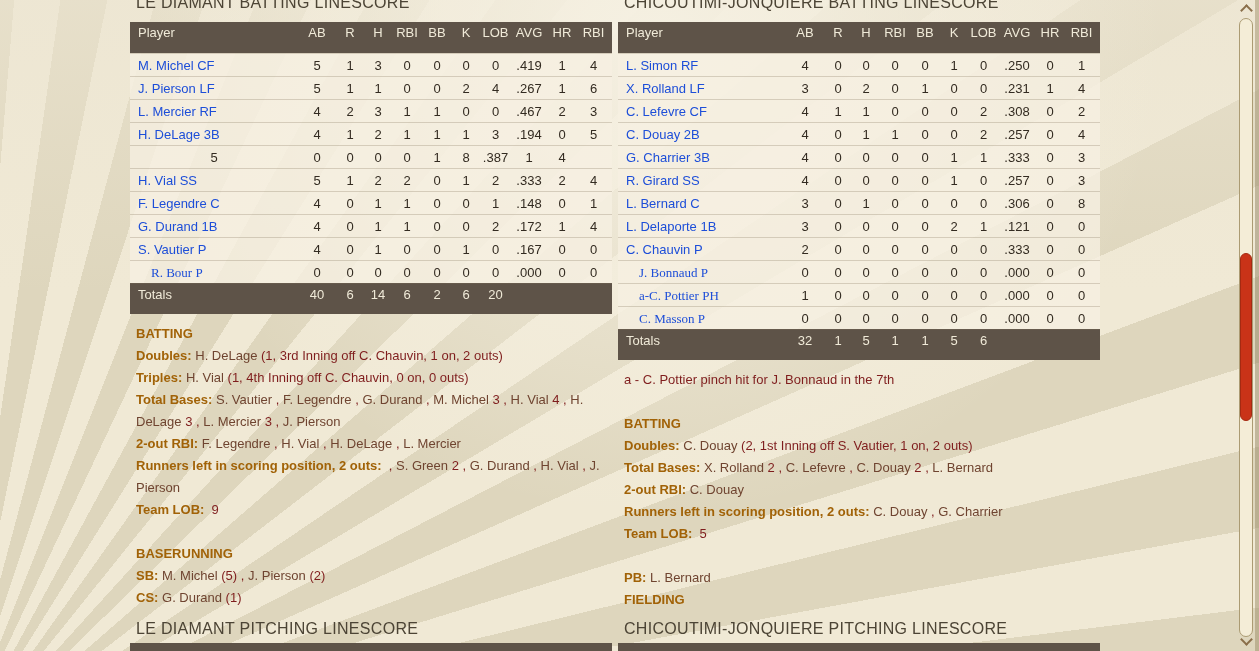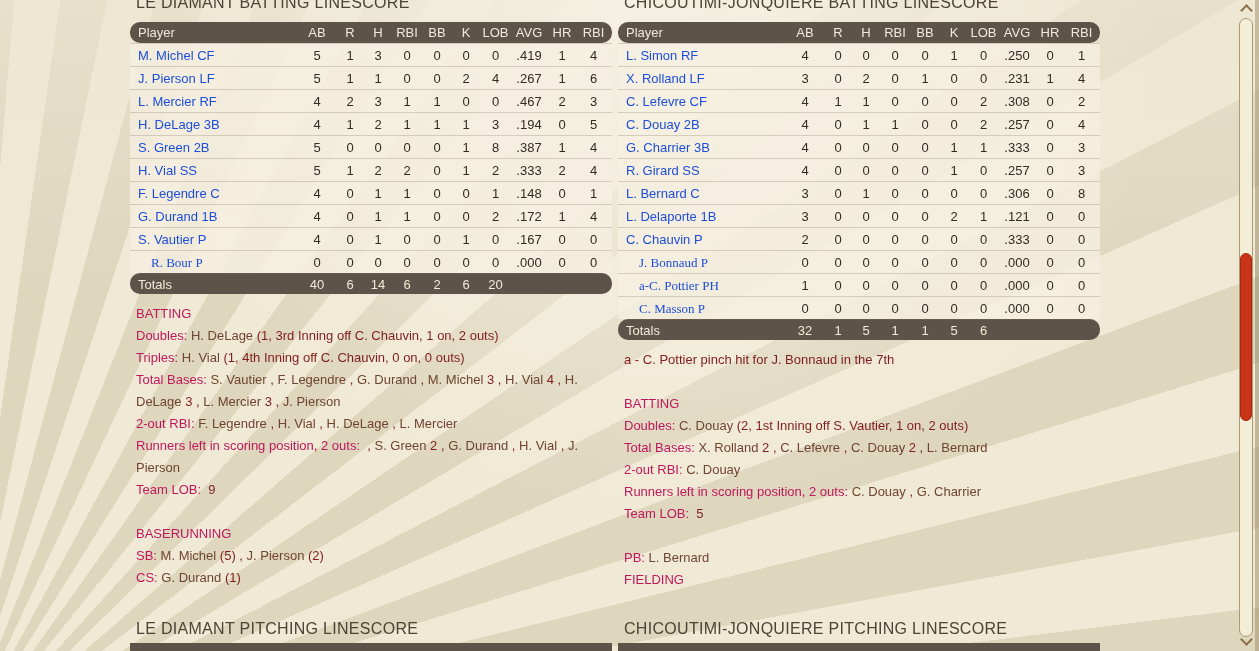--- a/index.html
+++ b/index.html
@@ -24,31 +24,31 @@
   .btable{width:482px;font-size:13px;color:#332b21;}
   .trow{
     display:grid;
     grid-template-columns:168px 38px 28px 28px 30px 30px 28px 31px 36px 30px 33px;
     height:23px;line-height:23px;
     background:rgba(246,240,226,0.78);
     box-sizing:border-box;
   }
   .btable .trow + .trow{border-top:1px solid rgba(130,115,88,0.28);}
   .trow.thead,.trow.totals{
-    height:21px;line-height:21px;background:#5e5348;color:#f0ead8;border-top:none;border-radius:10px;
+    height:31px;line-height:21px;background:#5e5348;color:#f0ead8;border-top:none;
   }
   .trow.totals{border-top:1px solid rgba(130,115,88,0.28);}
   .cell{text-align:center;overflow:hidden;white-space:nowrap;}
   .pcell{text-align:left;padding-left:8px;}
   .trow.indent .pcell{padding-left:21px;font-family:Liberation Serif, serif;}
   .plink{color:#1d4ed8;cursor:pointer;}
   .trow.totals .pcell,.trow.thead .pcell{color:#f0ead8;}
   .notes{margin:9px 0 0 6px;width:470px;font-size:13px;color:#2e2820;}
   .note{line-height:22px;white-space:pre-wrap;}
-  .nb{font-weight:400;color:#be185d;white-space:pre-wrap;margin-top:16px;}
+  .nb{font-weight:700;color:#a16207;white-space:pre-wrap;margin-top:16px;}
   .nl{color:#6f4430;cursor:pointer;white-space:pre-wrap;}
   .nt{color:#7f1d1d;white-space:pre-wrap;}
   .pitch{position:absolute;left:0;top:620px;width:482px;}
   .pitch .sec-title{margin:0 0 6px 6px;line-height:17px;}
   .pbar{height:21px;background:#5e5348;color:#f0ead8;font-size:13px;
         padding:7px 0 0 8px;box-sizing:content-box;line-height:14px;}
   
   .edge-strip{position:absolute;right:0;top:0;width:4px;height:651px;
     background:linear-gradient(#a2916c,#8d7f5f 40%,#9c8c66);opacity:.5;}
   .scrollbar{position:absolute;right:2px;top:0;width:19px;height:651px;}
@@ -128,21 +128,20 @@
         <span class="cell">2</span>
         <span class="cell">1</span>
         <span class="cell">1</span>
         <span class="cell">1</span>
         <span class="cell">3</span>
         <span class="cell">.194</span>
         <span class="cell">0</span>
         <span class="cell">5</span>
       </div>
       <div class="trow">
-        <span class="cell pcell"><span class="plink">S. Green 2B</span></span>
         <span class="cell">5</span>
         <span class="cell">0</span>
         <span class="cell">0</span>
         <span class="cell">0</span>
         <span class="cell">0</span>
         <span class="cell">1</span>
         <span class="cell">8</span>
         <span class="cell">.387</span>
         <span class="cell">1</span>
         <span class="cell">4</span>

